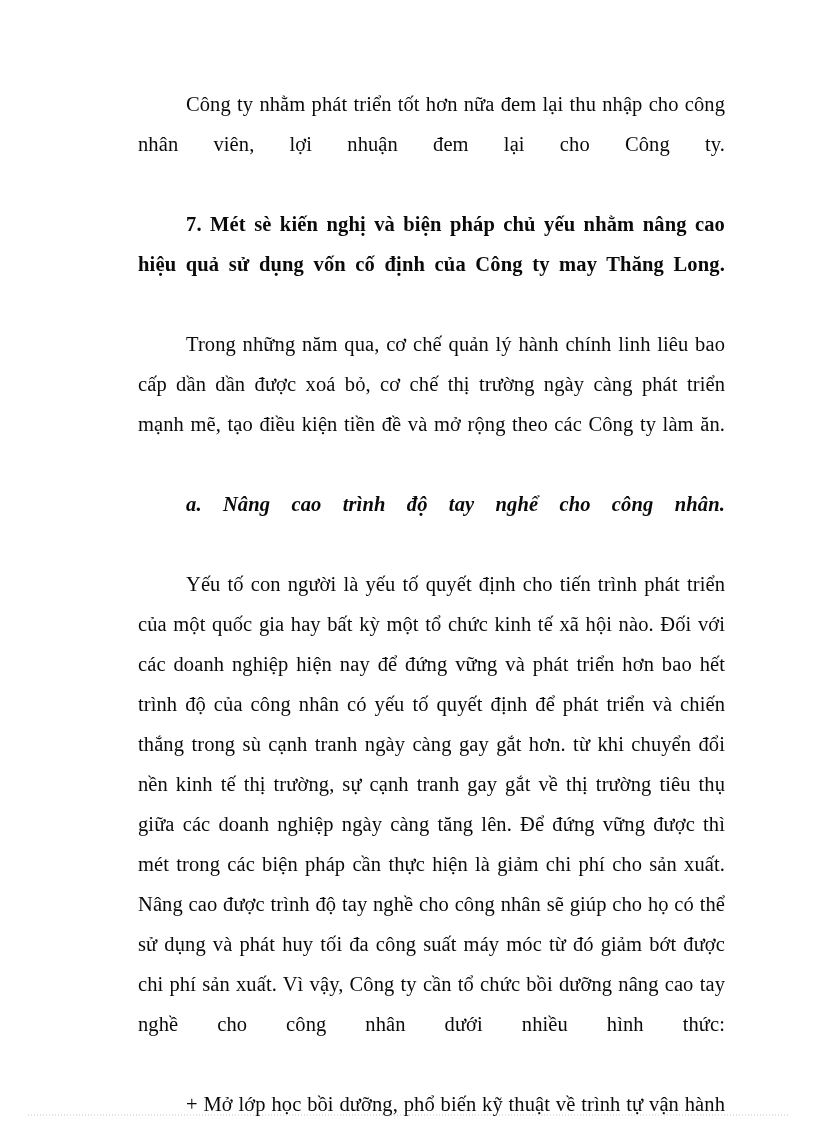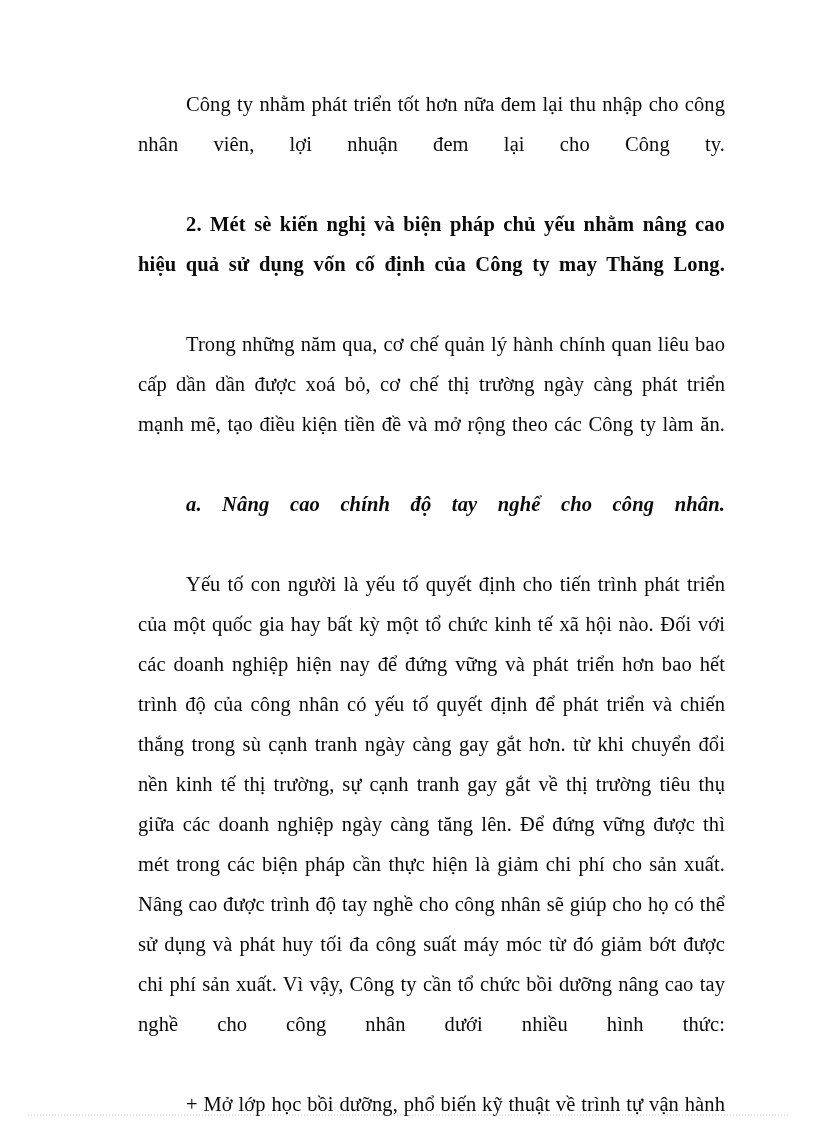--- a/index.html
+++ b/index.html
@@ -86,25 +86,25 @@
 </style>
 </head>
 <body>
 
 <div class="page">
 
   <div class="text-block">
 
     <p class="para body-para">Công ty nhằm phát triển tốt hơn nữa đem lại thu nhập cho công nhân viên, lợi nhuận đem lại cho Công ty.</p>
 
-    <p class="para heading-bold">2. Mét sè kiến nghị và biện pháp chủ yếu nhằm nâng cao hiệu quả sử dụng vốn cố định của Công ty may Thăng Long.</p>
+    <p class="para heading-bold">7. Mét sè kiến nghị và biện pháp chủ yếu nhằm nâng cao hiệu quả sử dụng vốn cố định của Công ty may Thăng Long.</p>
 
-    <p class="para body-para">Trong những năm qua, cơ chế quản lý hành chính quan liêu bao cấp dần dần được xoá bỏ, cơ chế thị trường ngày càng phát triển mạnh mẽ, tạo điều kiện tiền đề và mở rộng theo các Công ty làm ăn.</p>
+    <p class="para body-para">Trong những năm qua, cơ chế quản lý hành chính linh liêu bao cấp dần dần được xoá bỏ, cơ chế thị trường ngày càng phát triển mạnh mẽ, tạo điều kiện tiền đề và mở rộng theo các Công ty làm ăn.</p>
 
-    <p class="para heading-bold-italic">a. Nâng cao chính độ tay nghể cho công nhân.</p>
+    <p class="para heading-bold-italic">a. Nâng cao trình độ tay nghể cho công nhân.</p>
 
     <p class="para body-para">Yếu tố con người là yếu tố quyết định cho tiến trình phát triển của một quốc gia hay bất kỳ một tổ chức kinh tế xã hội nào. Đối với các doanh nghiệp hiện nay để đứng vững và phát triển hơn bao hết trình độ của công nhân có yếu tố quyết định để phát triển và chiến thắng trong sù cạnh tranh ngày càng gay gắt hơn. từ khi chuyển đổi nền kinh tế thị trường, sự cạnh tranh gay gắt về thị trường tiêu thụ giữa các doanh nghiệp ngày càng tăng lên. Để đứng vững được thì mét trong các biện pháp cần thực hiện là giảm chi phí cho sản xuất. Nâng cao được trình độ tay nghề cho công nhân sẽ giúp cho họ có thể sử dụng và phát huy tối đa công suất máy móc từ đó giảm bớt được chi phí sản xuất. Vì vậy, Công ty cần tổ chức bồi dưỡng nâng cao tay nghề cho công nhân dưới nhiều hình thức:</p>
 
     <p class="para body-para">+ Mở lớp học bồi dưỡng, phổ biến kỹ thuật về trình tự vận hành cácách mạngáy móc thiết bị, công nhân có thể chủ động điều khiển máy móc một cách linh hoạt để nếu khi có điều kiện xấu xảy ra thì công nhân có thể xử lý tốt các tình huống.</p>
 
   </div>
 
   <div class="scan-artifact-line"></div>
 
 </div>

